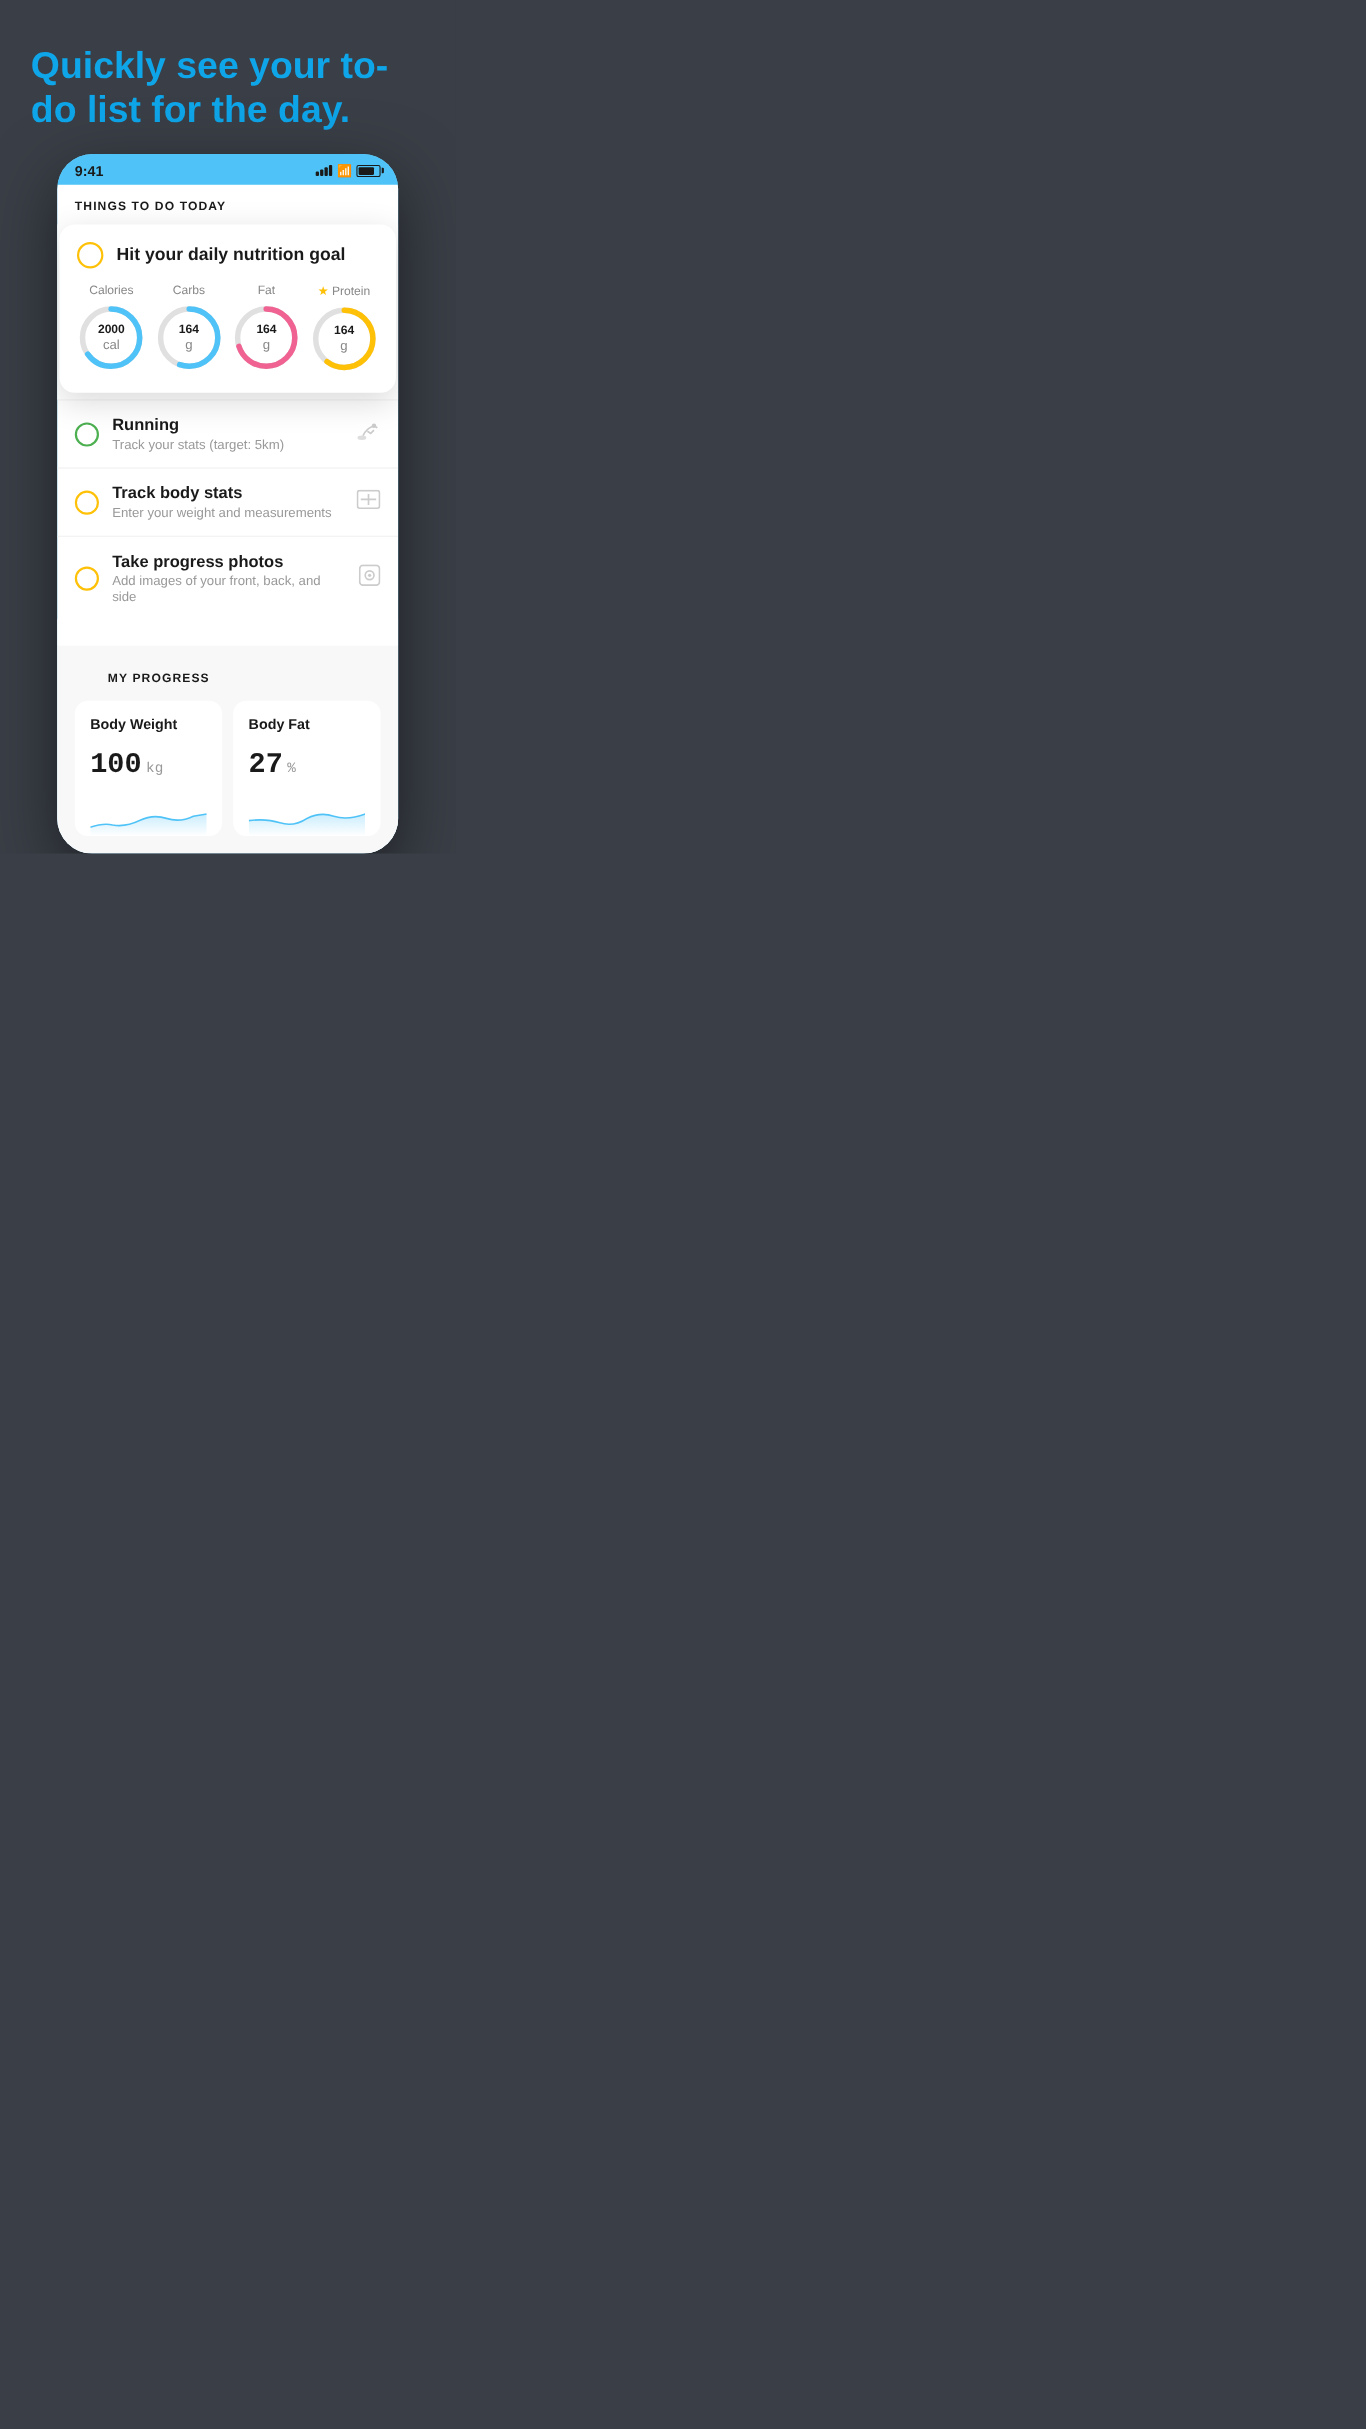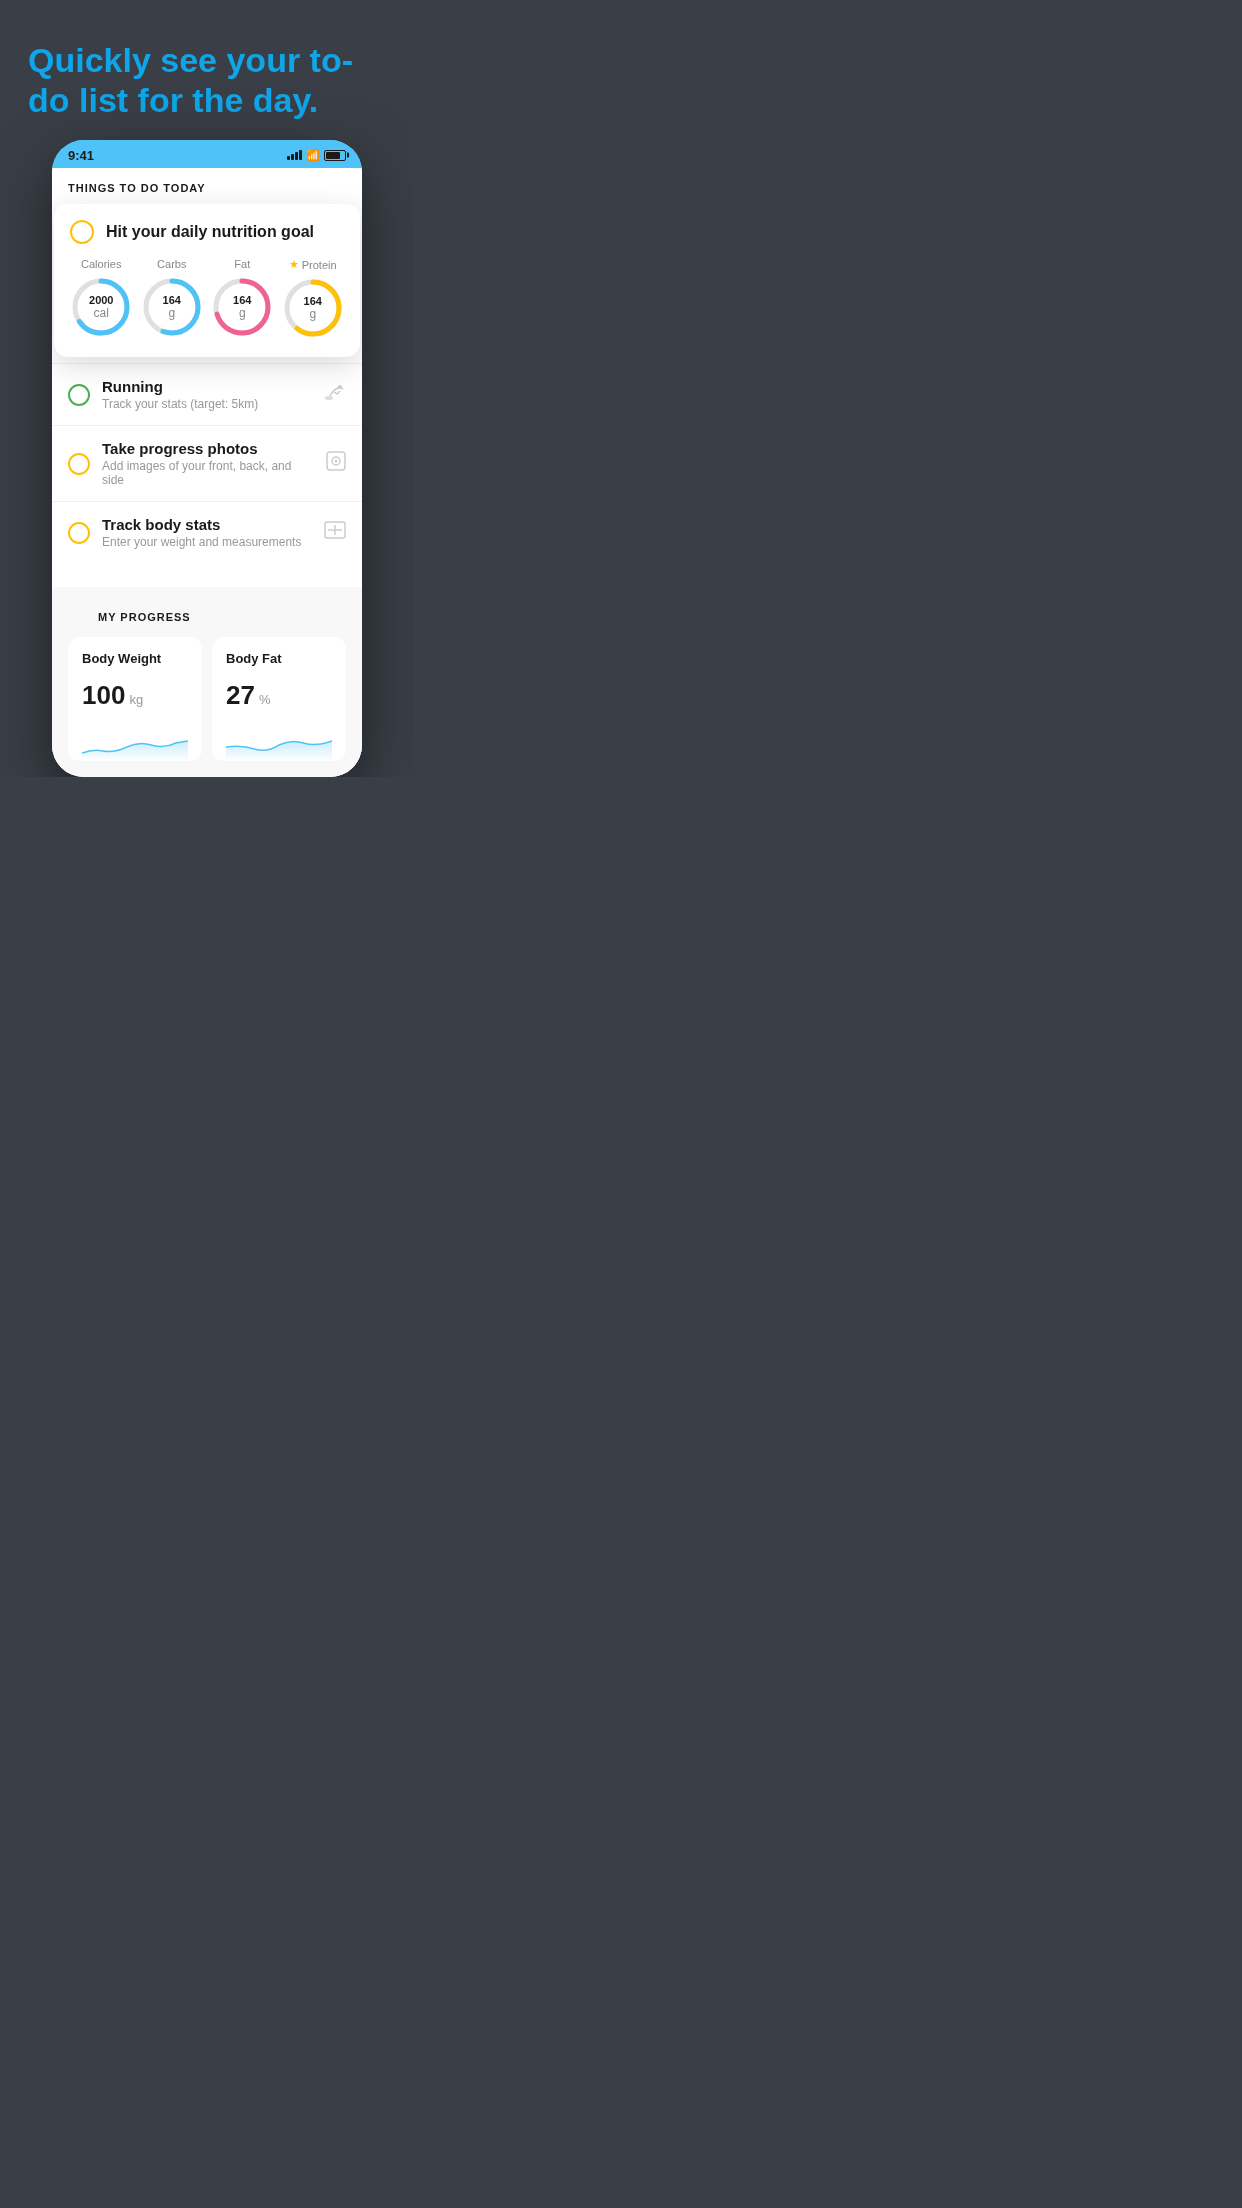--- a/index.html
+++ b/index.html
@@ -307,20 +307,21 @@
       font-size: 13px;
       font-weight: 600;
       color: #1a1a1a;
       margin-bottom: 14px;
     }
     .progress-value {
       display: flex;
       align-items: baseline;
       gap: 4px;
       margin-bottom: 14px;
+      font-family: Liberation Mono, monospace;
     }
     .progress-number {
       font-size: 26px;
       font-weight: 700;
       color: #1a1a1a;
     }
     .progress-unit {
       font-size: 13px;
       color: #999;
     }
@@ -449,43 +450,43 @@
               <path d="M6 12 Q9 6 14 4 Q17 3 19 5" stroke="#ccc" stroke-width="1.5" fill="none"></path>
               <circle cx="16" cy="3" r="2" fill="#ccc"></circle>
               <path d="M10 8 L13 10 L16 7" stroke="#ccc" stroke-width="1.5" fill="none"></path>
             </svg>
           </span>
         </div>
 
         <div class="todo-item">
           <div class="todo-circle yellow"></div>
           <div class="todo-text">
+            <div class="todo-title">Track body stats</div>
+            <div class="todo-subtitle">Enter your weight and measurements</div>
+          </div>
+          <span class="todo-icon">
+            <svg width="22" height="18" viewBox="0 0 22 18" fill="none">
+              <rect x="1" y="1" width="20" height="16" rx="2" stroke="#ccc" stroke-width="1.5" fill="none"></rect>
+              <line x1="11" y1="4" x2="11" y2="14" stroke="#ccc" stroke-width="1.5"></line>
+              <line x1="4" y1="9" x2="18" y2="9" stroke="#ccc" stroke-width="1.5"></line>
+            </svg>
+          </span>
+        </div>
+
+        <div class="todo-item">
+          <div class="todo-circle yellow"></div>
+          <div class="todo-text">
             <div class="todo-title">Take progress photos</div>
             <div class="todo-subtitle">Add images of your front, back, and side</div>
           </div>
           <span class="todo-icon">
             <svg width="20" height="20" viewBox="0 0 20 20" fill="none">
               <rect x="1" y="1" width="18" height="18" rx="3" stroke="#ccc" stroke-width="1.5" fill="none"></rect>
               <circle cx="10" cy="10" r="4" stroke="#ccc" stroke-width="1.5" fill="none"></circle>
               <circle cx="10" cy="10" r="1.5" fill="#ccc"></circle>
-            </svg>
-          </span>
-        </div>
-
-        <div class="todo-item">
-          <div class="todo-circle yellow"></div>
-          <div class="todo-text">
-            <div class="todo-title">Track body stats</div>
-            <div class="todo-subtitle">Enter your weight and measurements</div>
-          </div>
-          <span class="todo-icon">
-            <svg width="22" height="18" viewBox="0 0 22 18" fill="none">
-              <rect x="1" y="1" width="20" height="16" rx="2" stroke="#ccc" stroke-width="1.5" fill="none"></rect>
-              <line x1="11" y1="4" x2="11" y2="14" stroke="#ccc" stroke-width="1.5"></line>
-              <line x1="4" y1="9" x2="18" y2="9" stroke="#ccc" stroke-width="1.5"></line>
             </svg>
           </span>
         </div>
 
         <div style="height: 24px; background:#fff;"></div>
 
         <div class="progress-section">
           <div class="progress-title">MY PROGRESS</div>
           <div class="progress-cards">
 

